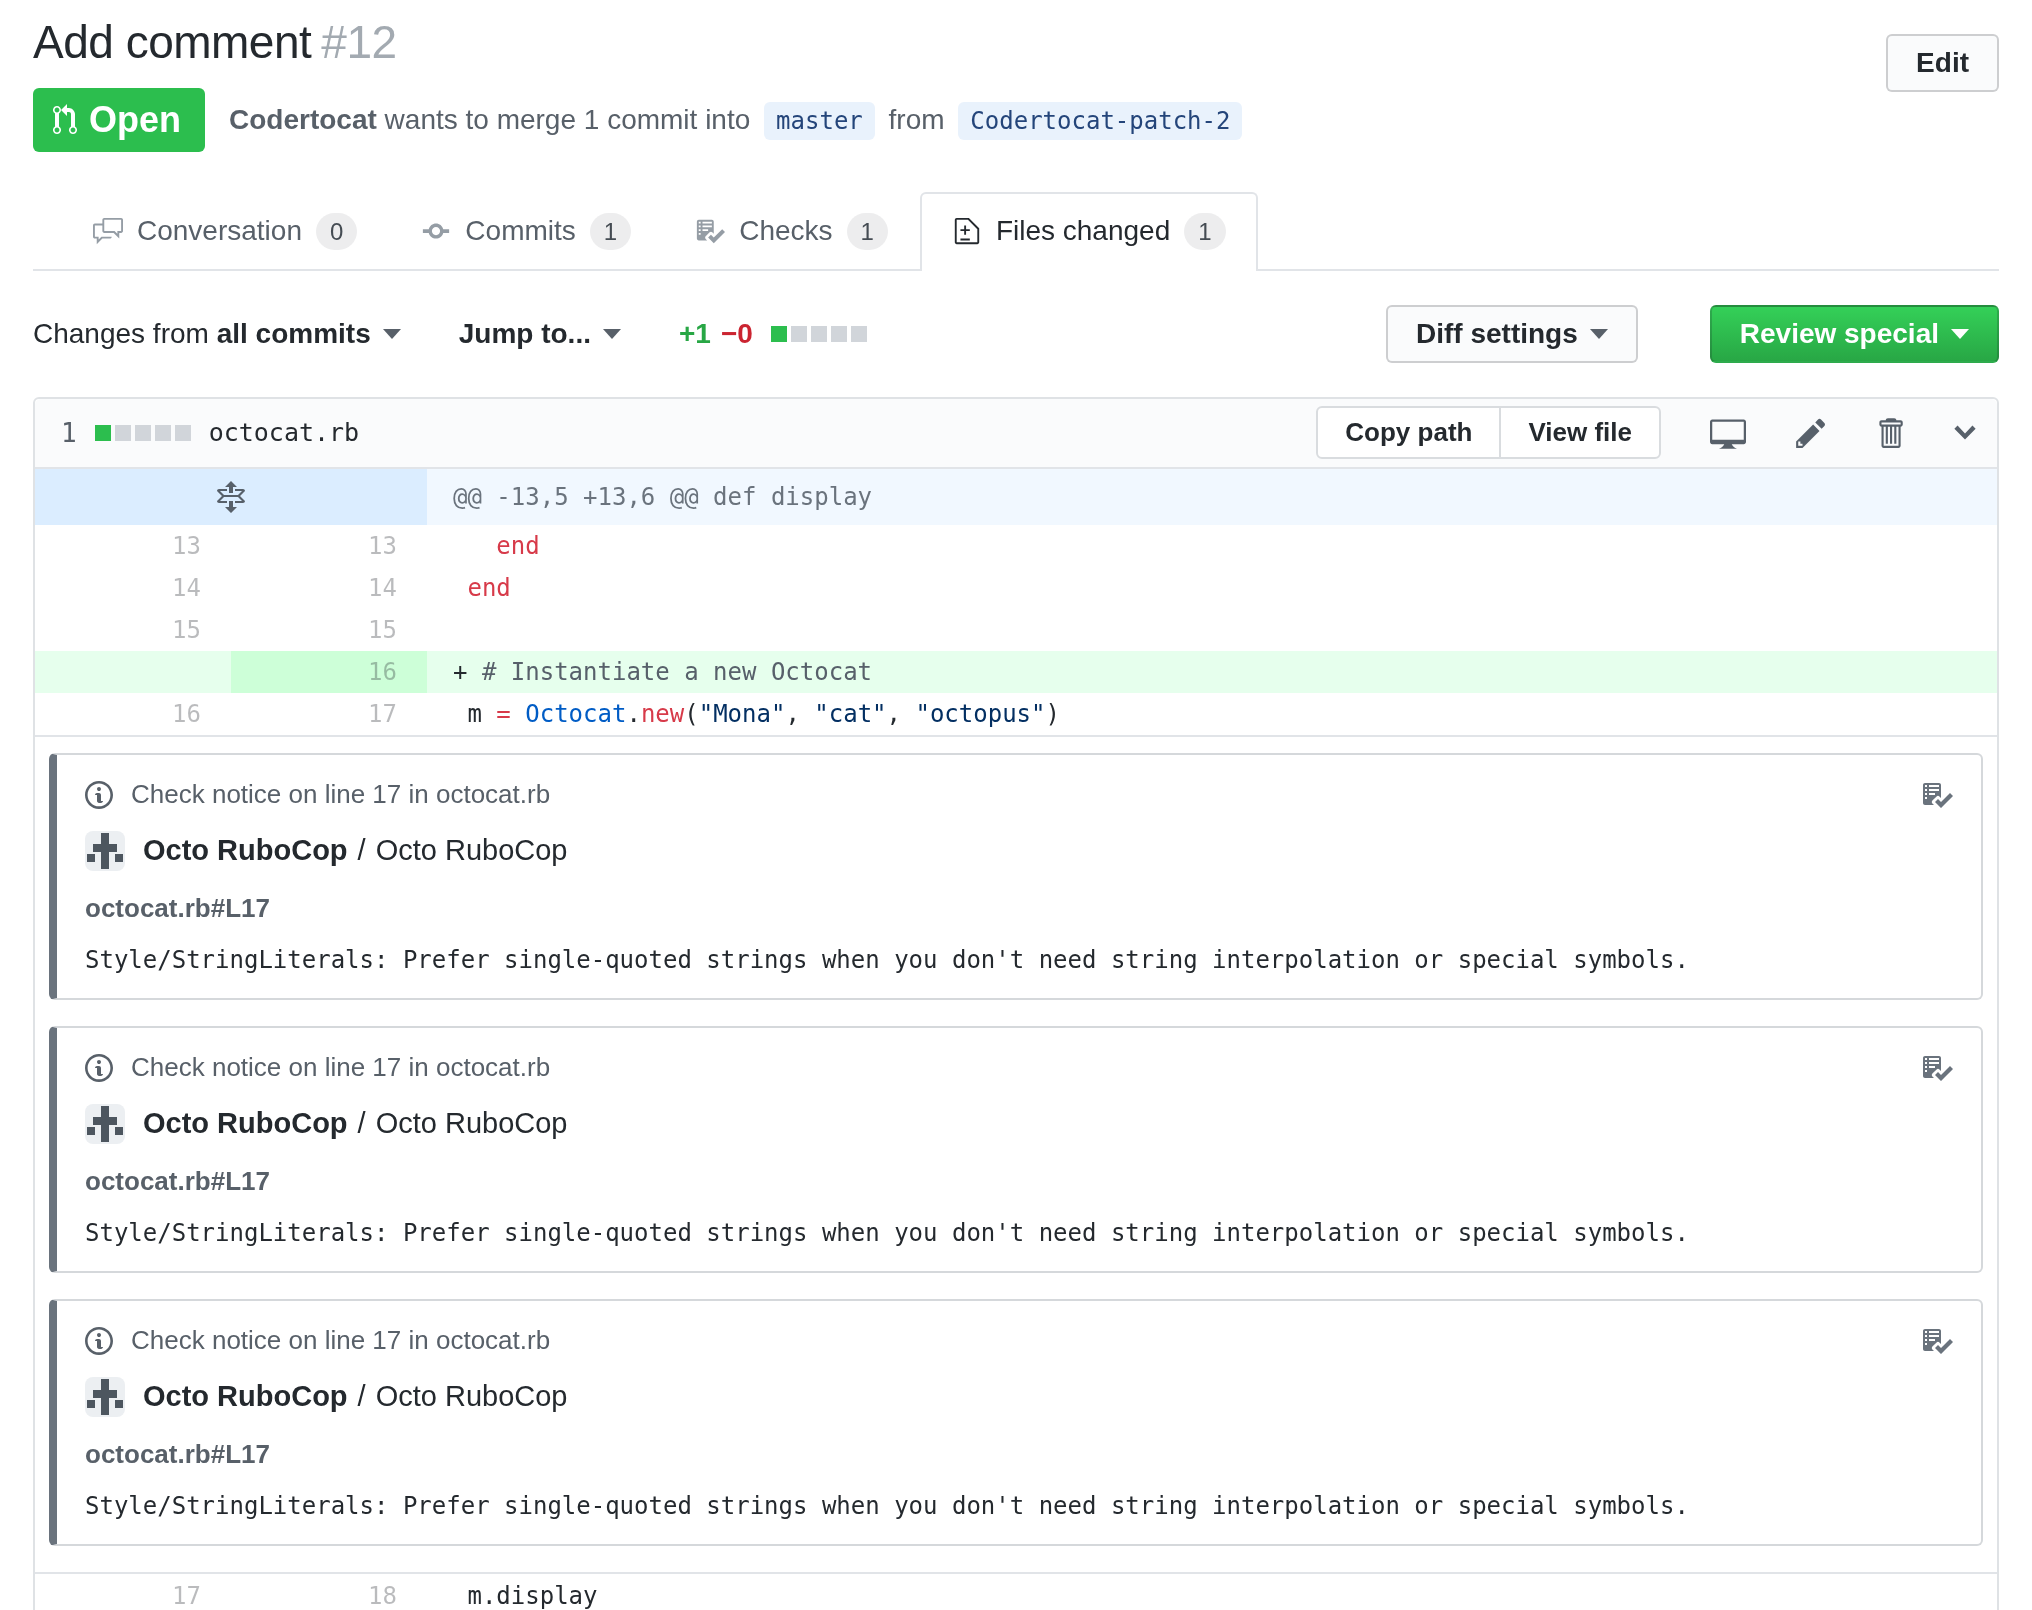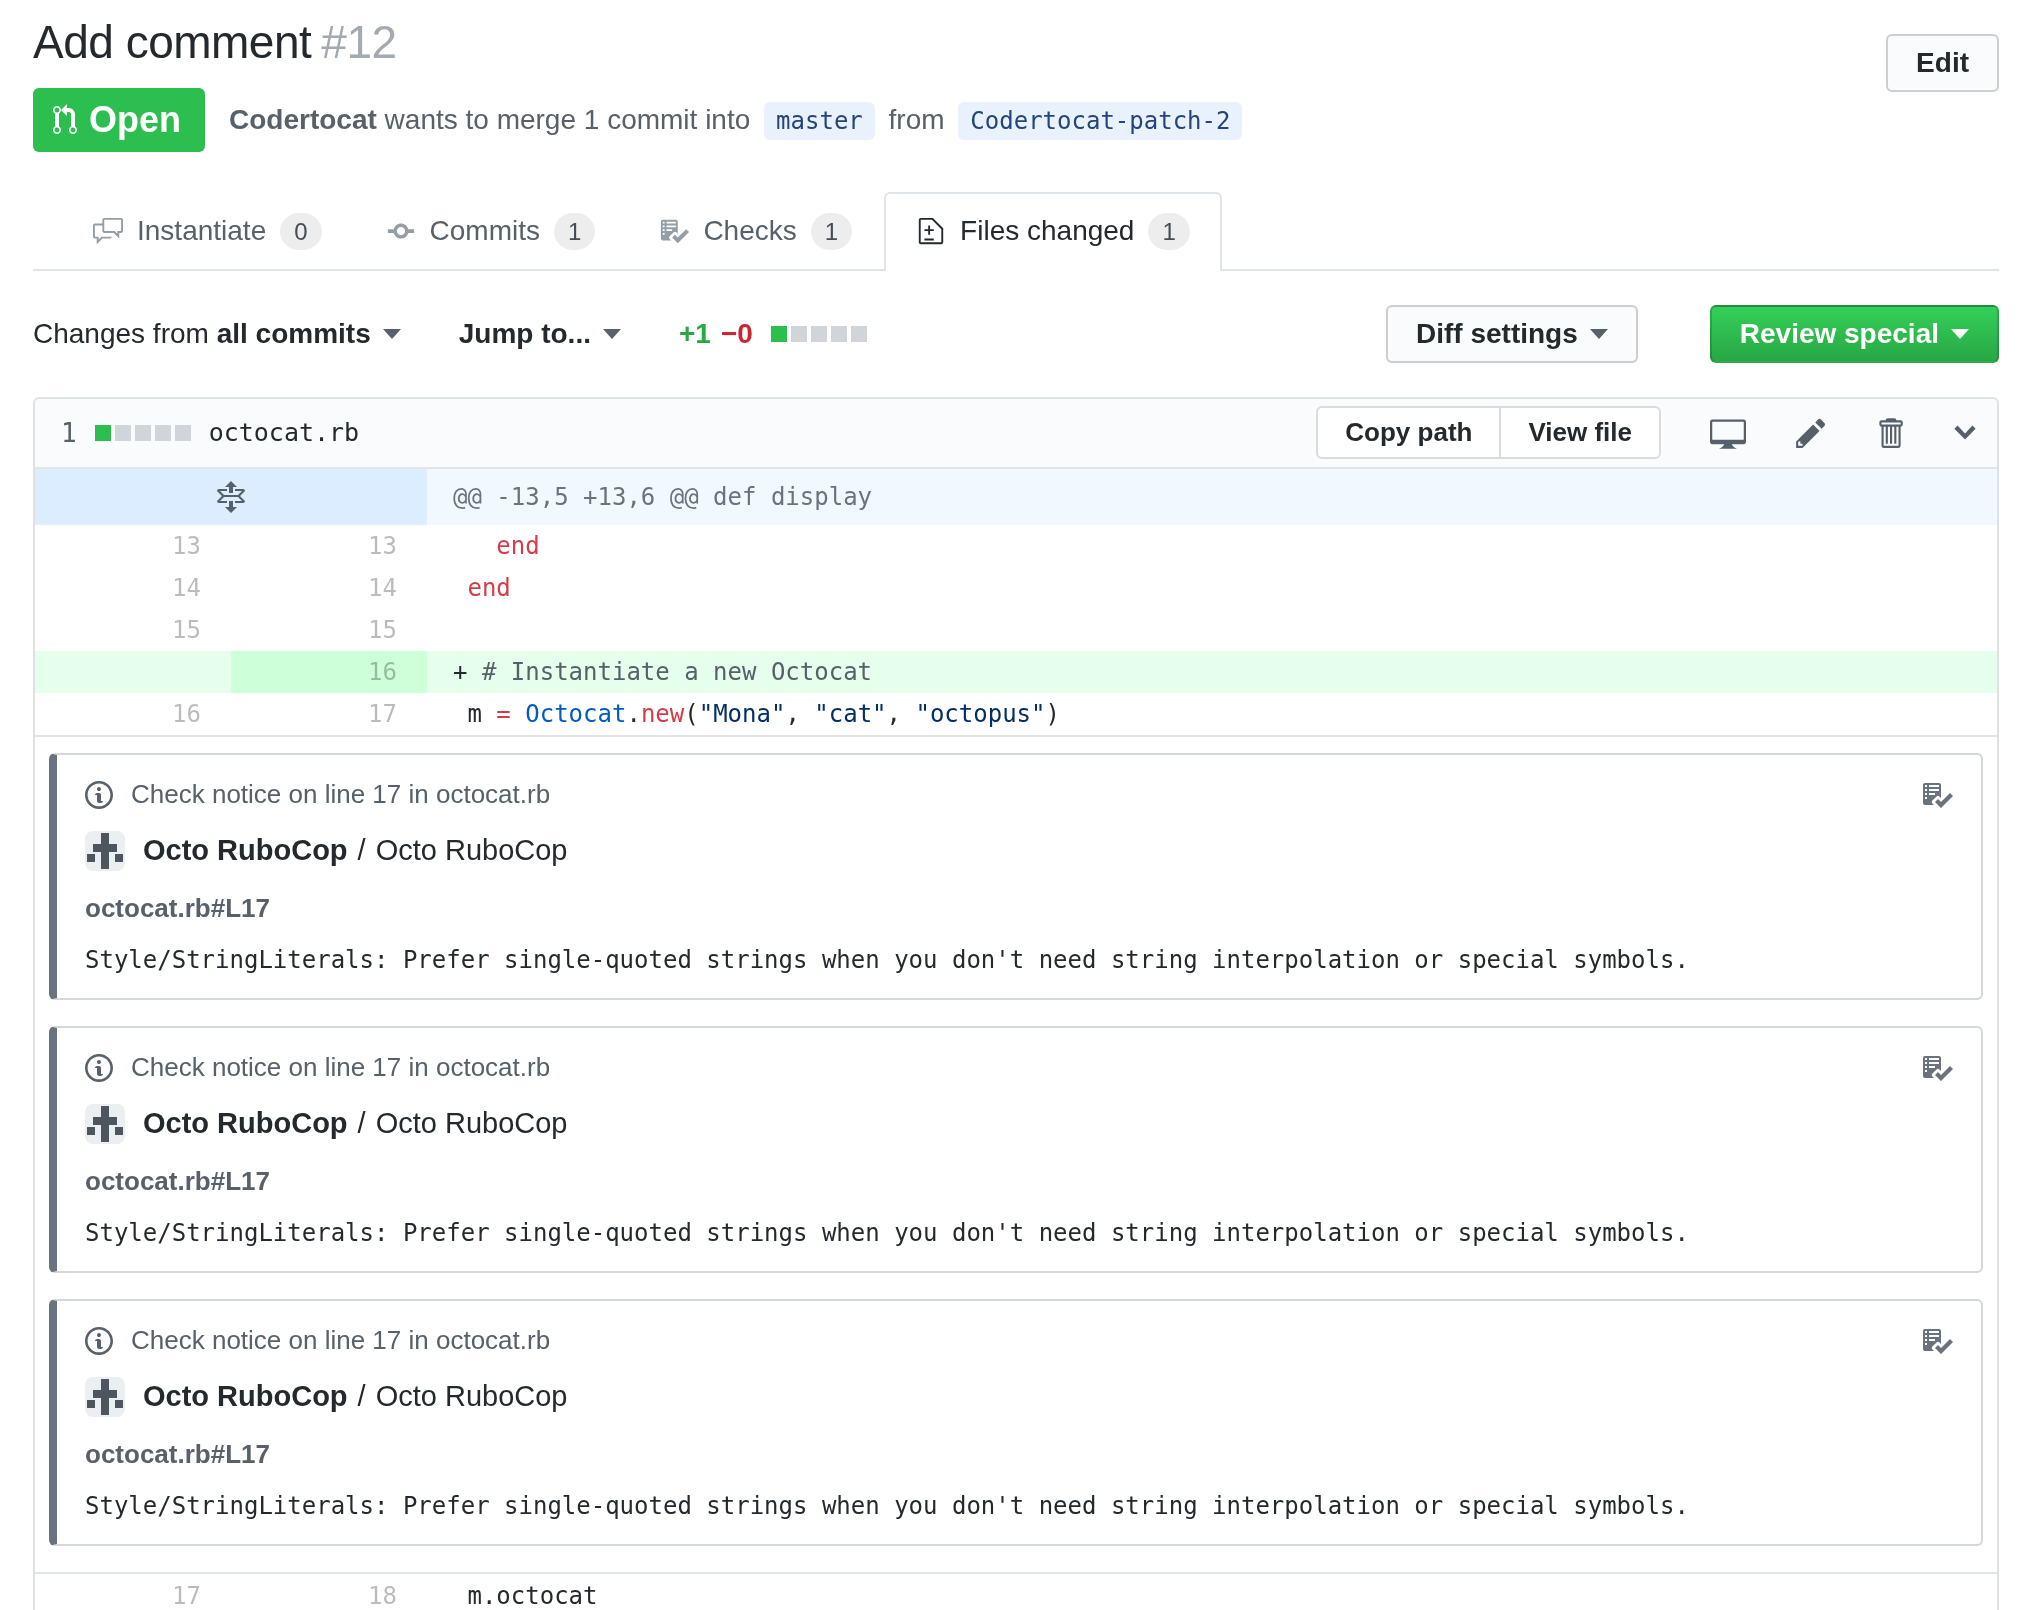--- a/index.html
+++ b/index.html
@@ -202,21 +202,21 @@
       <span>from</span>
       <span class="branch-label">Codertocat-patch-2</span>
     </span>
   </div>
 
   <nav class="tabnav">
     <div class="tab">
       <svg width="30" height="30" viewBox="0 0 16 16">
           <use href="#i-comment"></use>
         </svg>
-      <span>Instantiate</span>
+      <span>Conversation</span>
       <span class="counter">0</span>
     </div>
     <div class="tab">
       <svg width="30" height="30" viewBox="0 0 14 16">
           <use href="#i-commit"></use>
         </svg>
       <span>Commits</span>
       <span class="counter">1</span>
     </div>
     <div class="tab">
@@ -420,17 +420,17 @@
               <use href="#i-checklist"></use>
             </svg>
           </span>
       </section>
 
     </div>
 
     <div class="diff-row bottom-row">
       <span class="ln old">17</span>
       <span class="ln new">18</span>
-      <span class="code-line"><span class="tok-pln"> </span><span class="tok-pln">m.octocat</span></span>
+      <span class="code-line"><span class="tok-pln"> </span><span class="tok-pln">m.display</span></span>
     </div>
 
   </div>
 </div>
 
 </body></html>

